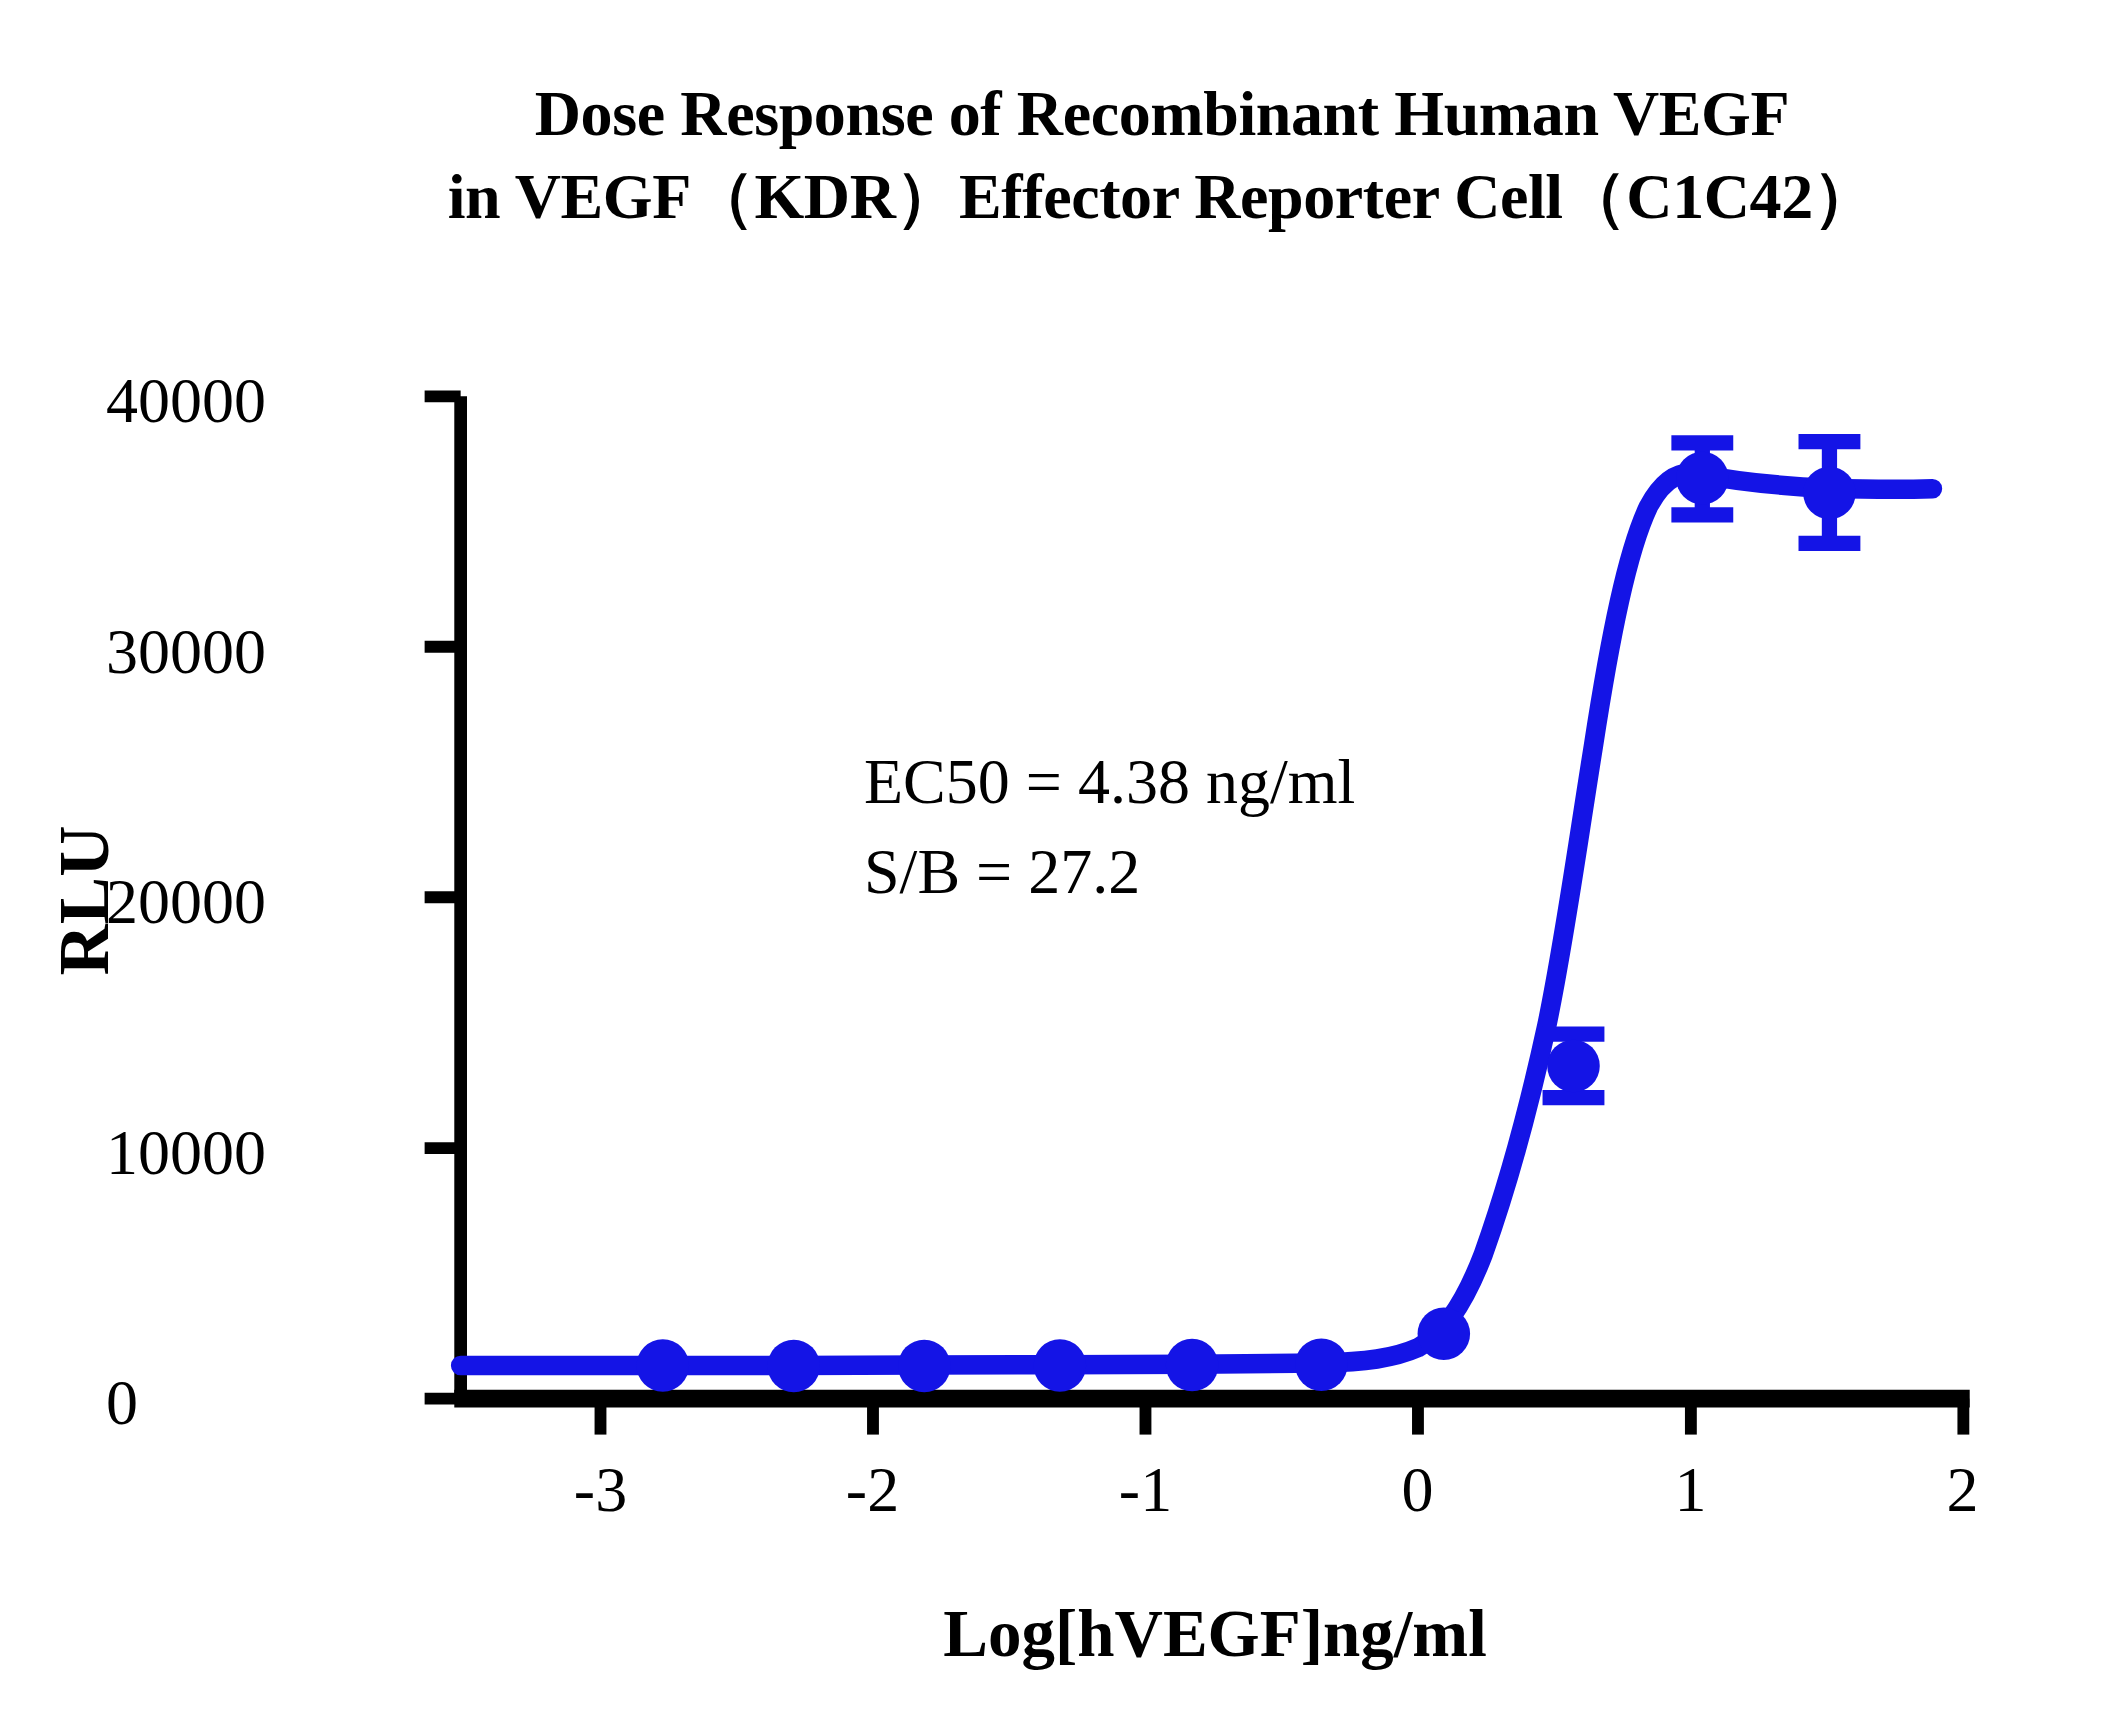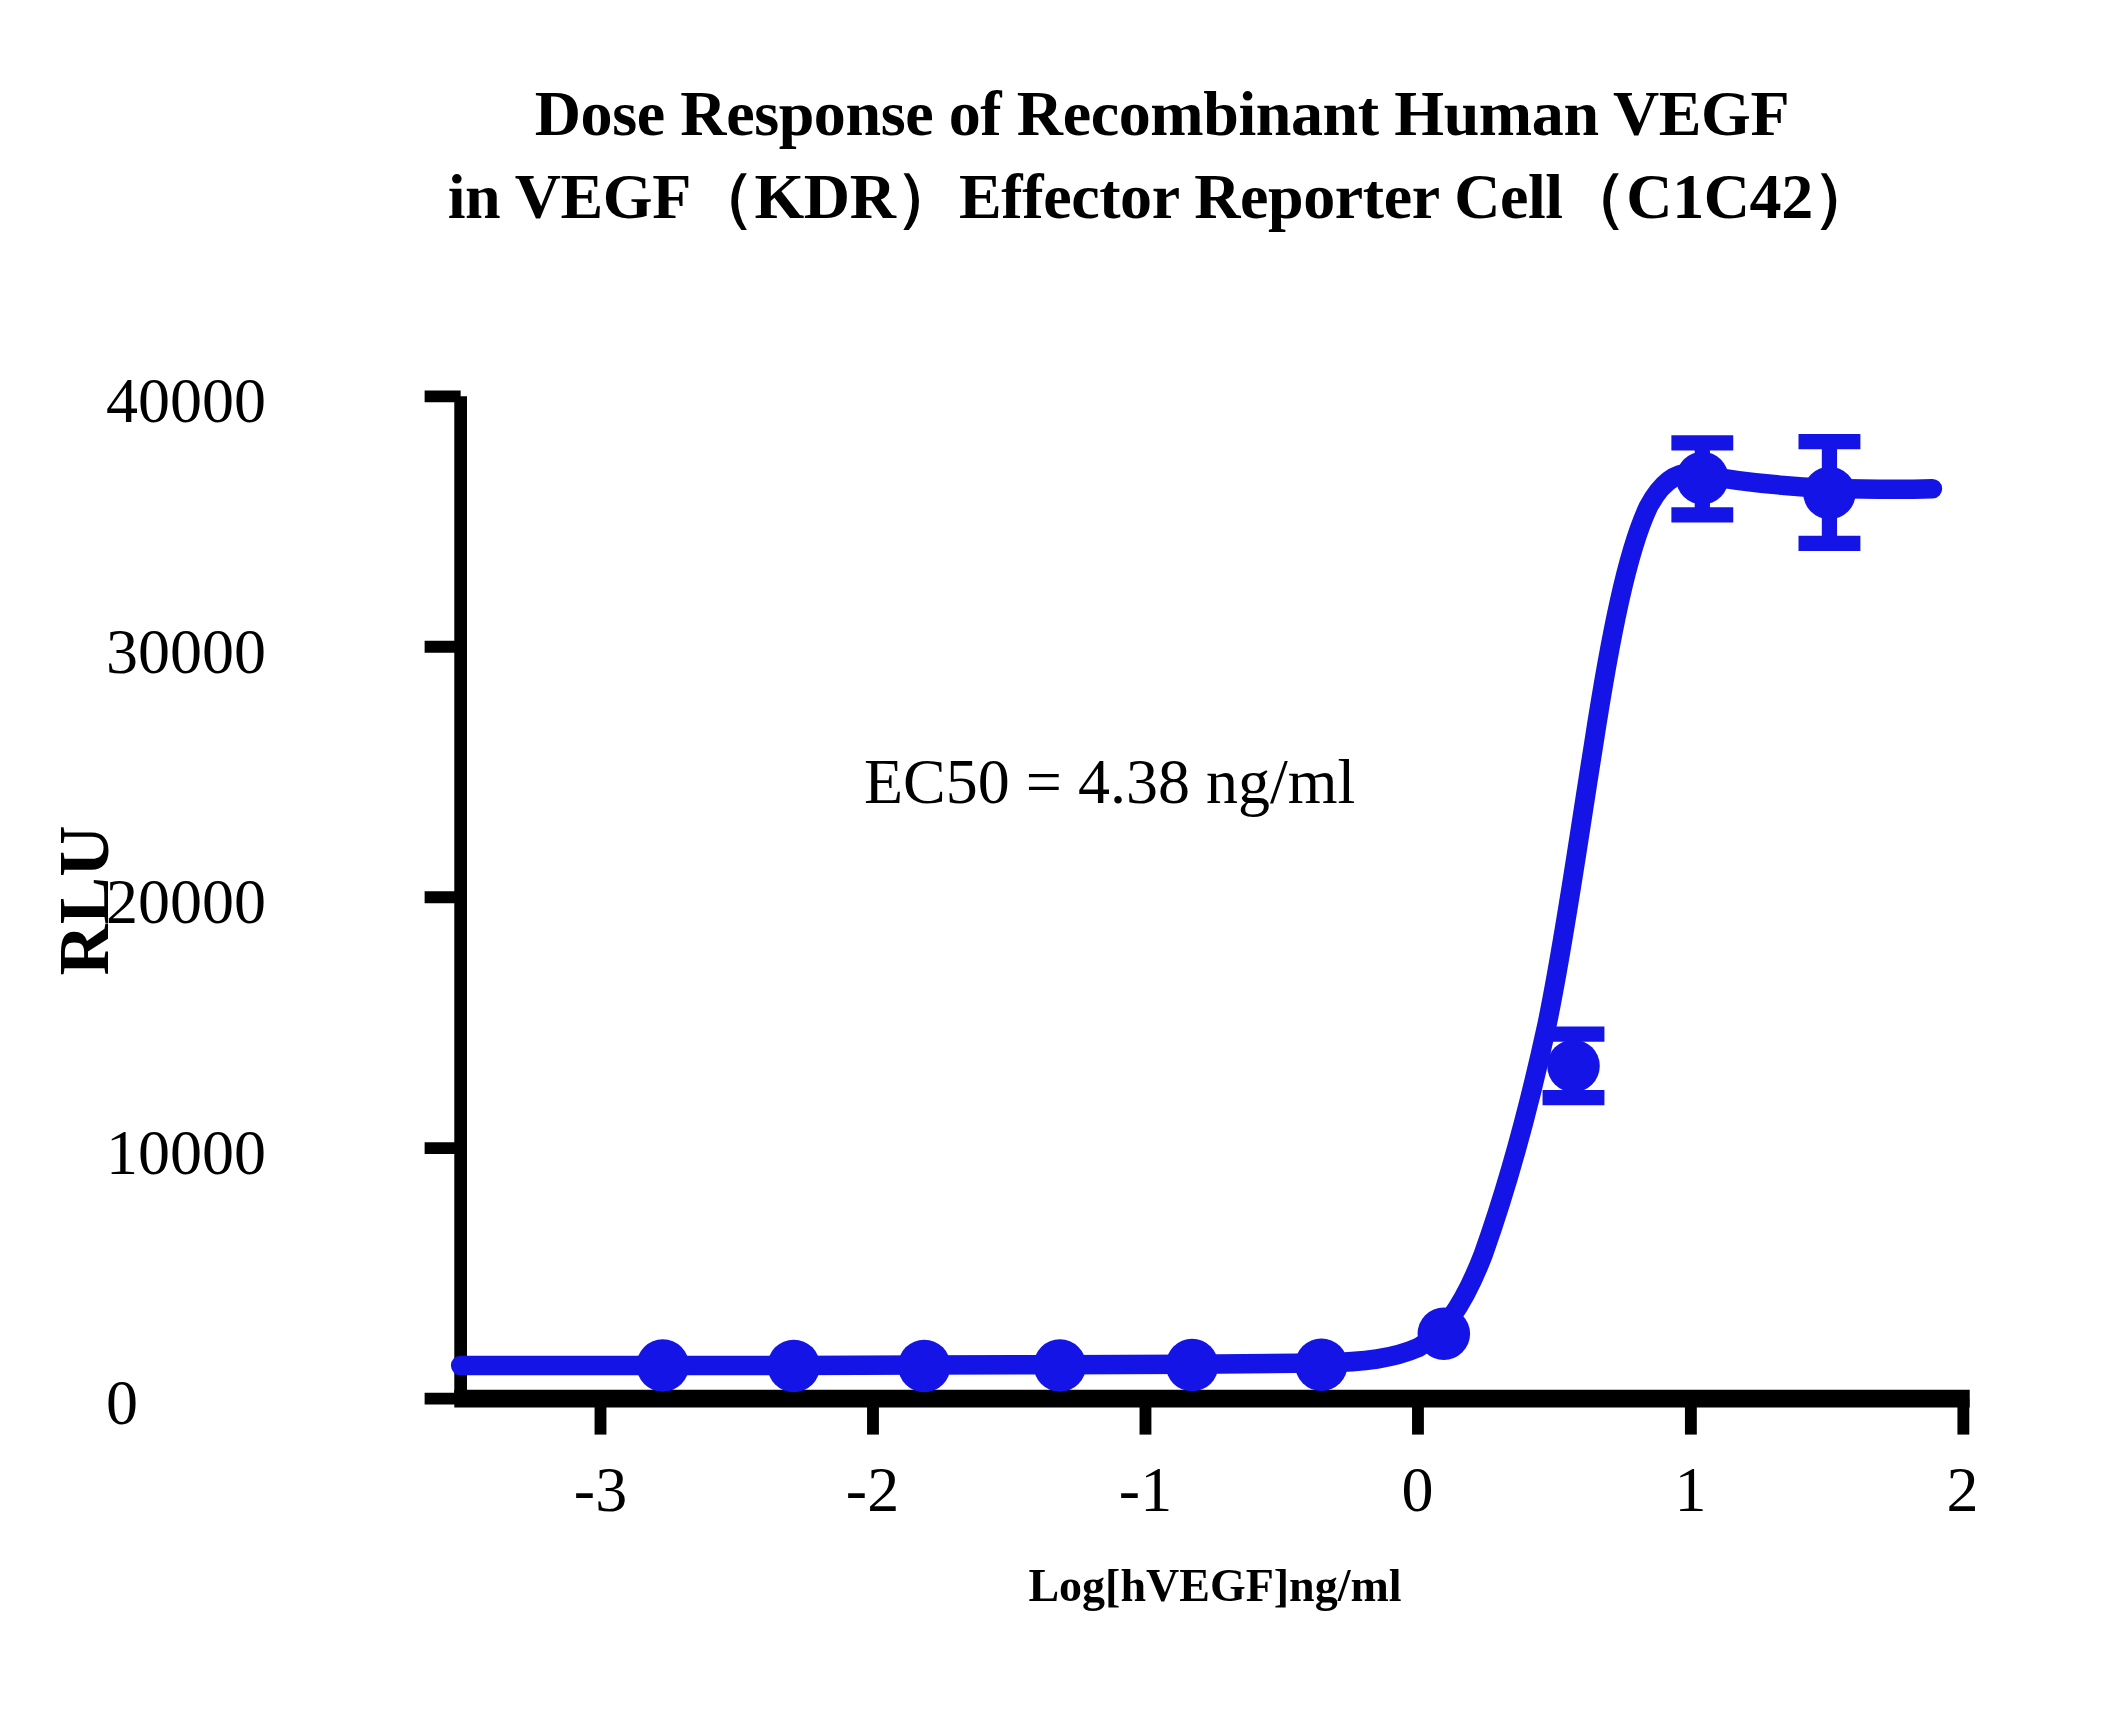--- a/index.html
+++ b/index.html
@@ -18,21 +18,21 @@
   .ytick-label{
     position:absolute;font-family:"Liberation Serif", serif;
     font-size:64px;color:#000;white-space:nowrap;
   }
   .xtick-label{
     position:absolute;text-align:center;font-family:"Liberation Serif", serif;
     font-size:64px;color:#000;white-space:nowrap;
   }
   .axis-title-x{
     position:absolute;text-align:center;font-family:"Liberation Serif", serif;
-    font-weight:bold;font-size:46px;color:#000;white-space:nowrap;
+    font-weight:bold;font-size:67px;color:#000;white-space:nowrap;margin-top:36px;
   }
   .axis-title-y{
     position:absolute;font-family:"Liberation Serif", serif;font-weight:bold;
     font-size:71px;color:#000;white-space:nowrap;
     transform-origin:center center;transform:rotate(-90deg);
   }
   .annot{
     position:absolute;font-family:"Liberation Serif", serif;
     font-size:64px;color:#000;white-space:nowrap;line-height:1.42;text-align:center;
   }
@@ -57,20 +57,21 @@
   <div class="xtick-label" style="left:788px;top:1453px;width:169px;">-2</div>
   <div class="xtick-label" style="left:1061px;top:1453px;width:169px;">-1</div>
   <div class="xtick-label" style="left:1333px;top:1453px;width:169px;">0</div>
   <div class="xtick-label" style="left:1606px;top:1453px;width:169px;">1</div>
   <div class="xtick-label" style="left:1878px;top:1453px;width:169px;">2</div>
 
   <div class="axis-title-x" style="left:461px;top:1559px;width:1508px;">Log[hVEGF]ng/ml</div>
   <div class="axis-title-y" style="left:-64px;top:860px;width:297px;text-align:center;">RLU</div>
 
   <div class="annot" style="left:864px;top:737px;">EC50 = 4.38 ng/ml</div>
+  <div class="annot" style="left:864px;top:827px;">S/B = 27.2</div>
 
   <svg class="plot-svg" viewBox="0 0 5484 4096">
 
     <g>
       <line x1="1087" y1="935" x2="1087" y2="3300" stroke="#000" stroke-width="30"></line>
       <line x1="1072" y1="3300" x2="4648" y2="3300" stroke="#000" stroke-width="42"></line>
     </g>
     <g>
       <line x1="1002" y1="935" x2="1087" y2="935" stroke="#000" stroke-width="28"></line>
       <line x1="1002" y1="1526" x2="1087" y2="1526" stroke="#000" stroke-width="28"></line>

